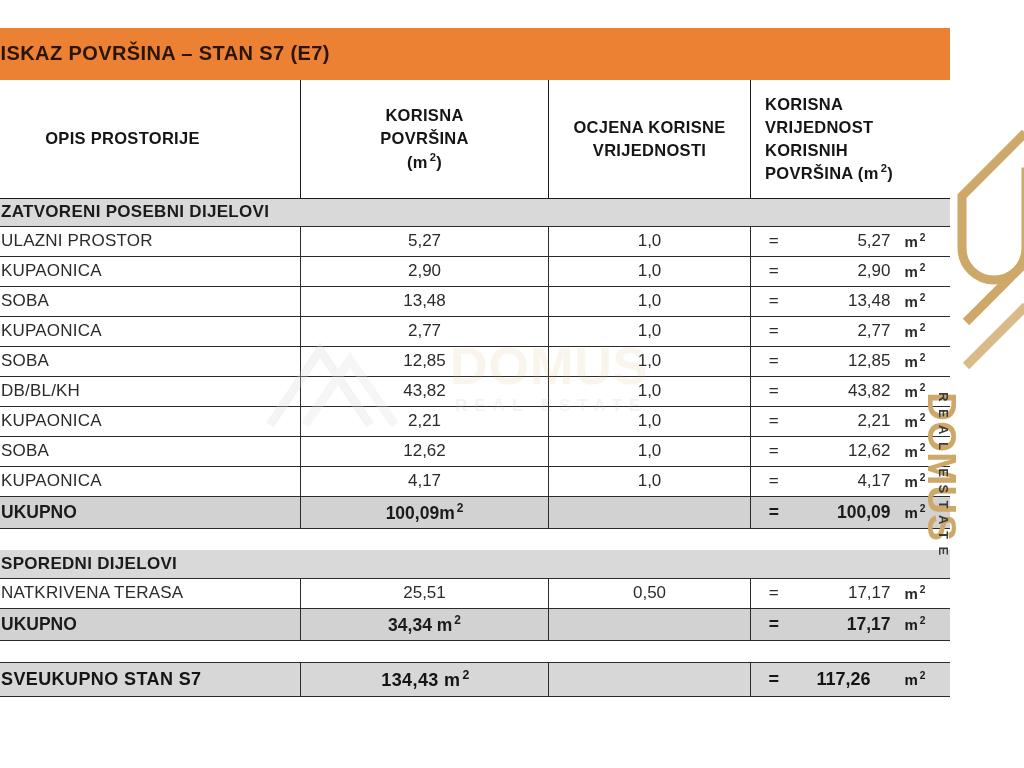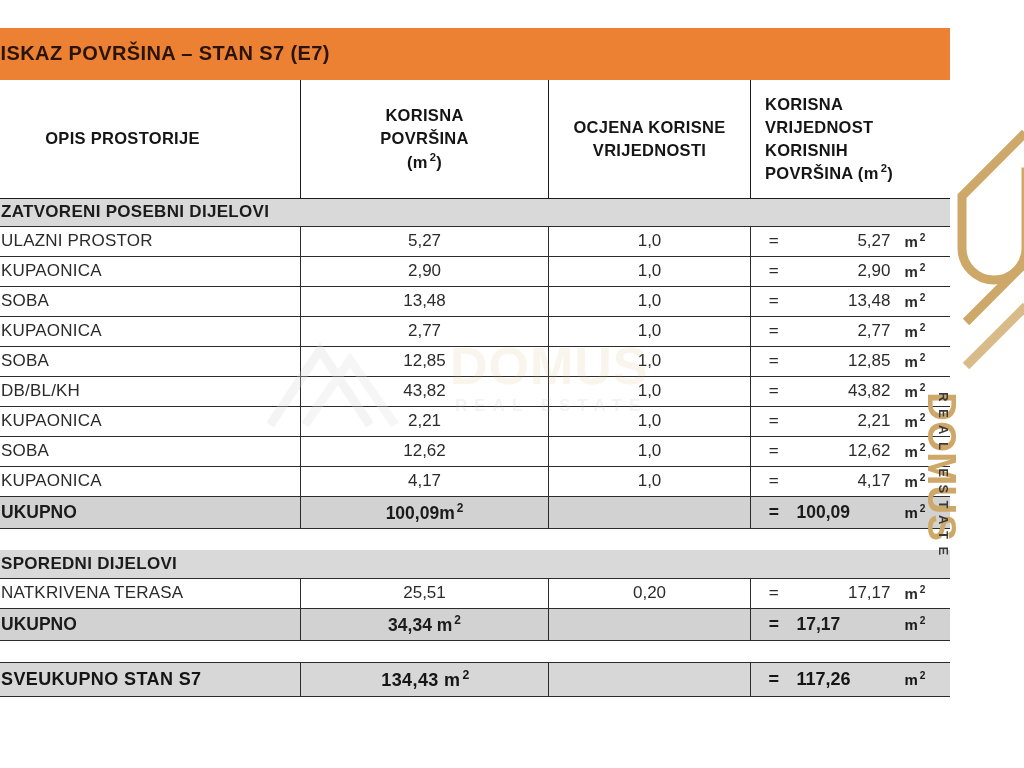--- a/index.html
+++ b/index.html
@@ -142,37 +142,37 @@
     background: #d2d2d2;
     height: 32px;
     font-size: 17.5px;
     font-weight: 700;
     color: #1b1b1b;
     padding: 0 10px;
   }
   .total td.name { text-align: left; padding-left: 56px; }
   .total td.num  { text-align: center; }
   .total td.eq   { text-align: center; border-right: none; padding:0; }
-  .total td.val  { text-align: left;  border-left: none; border-right: none; padding:0 6px 0 0; }
+  .total td.val  { text-align: right;  border-left: none; border-right: none; padding:0 6px 0 0; }
   .total td.unit { text-align: left;   border-left: none; padding-left: 8px; font-size: 15px; }
   .total td.blankcell { border: 1px solid #2b2b2b; background:#d2d2d2; }
 
   
   .grand td {
     border: 1px solid #2b2b2b;
     background: #d7d7d7;
     height: 34px;
     font-size: 18px;
     font-weight: 700;
     color: #151515;
     padding: 0 10px;
   }
   .grand td.name { text-align: left; padding-left: 56px; letter-spacing:.4px; }
   .grand td.eq   { text-align: center; border-right: none; padding:0; }
-  .grand td.val  { text-align: left;  border-left: none; border-right: none; padding:0 6px 0 0; }
+  .grand td.val  { text-align: center;  border-left: none; border-right: none; padding:0 6px 0 0; }
   .grand td.unit { text-align: left;   border-left: none; padding-left: 8px; font-size: 15px; }
   .grand td.blankcell { background:#d7d7d7; border: 1px solid #2b2b2b; }
 
   
   .spacer td { height: 22px; border: none; background: #ffffff; }
 
   sup.m2 { font-size: .68em; vertical-align: super; padding-left: 2px; }
   .unit-txt { white-space: nowrap; font-weight: bold; }
 </style>
 </head>
@@ -294,21 +294,21 @@
           </tr>
           <tr class="spacer">
             <td colspan="6"></td>
           </tr>
           <tr class="sect">
             <td colspan="6">SPOREDNI  DIJELOVI</td>
           </tr>
           <tr class="row">
             <td class="name">NATKRIVENA TERASA</td>
             <td class="num">25,51</td>
-            <td class="num">0,20</td>
+            <td class="num">0,50</td>
             <td class="eq">=</td>
             <td class="val">17,17</td>
             <td class="unit"><span class="unit-txt">m<sup class="m2">2</sup></span></td>
           </tr>
           <tr class="total">
             <td class="name">UKUPNO</td>
             <td class="num">34,34 m<sup class="m2">2</sup></td>
             <td class="blankcell"></td>
             <td class="eq">=</td>
             <td class="val">17,17</td>

